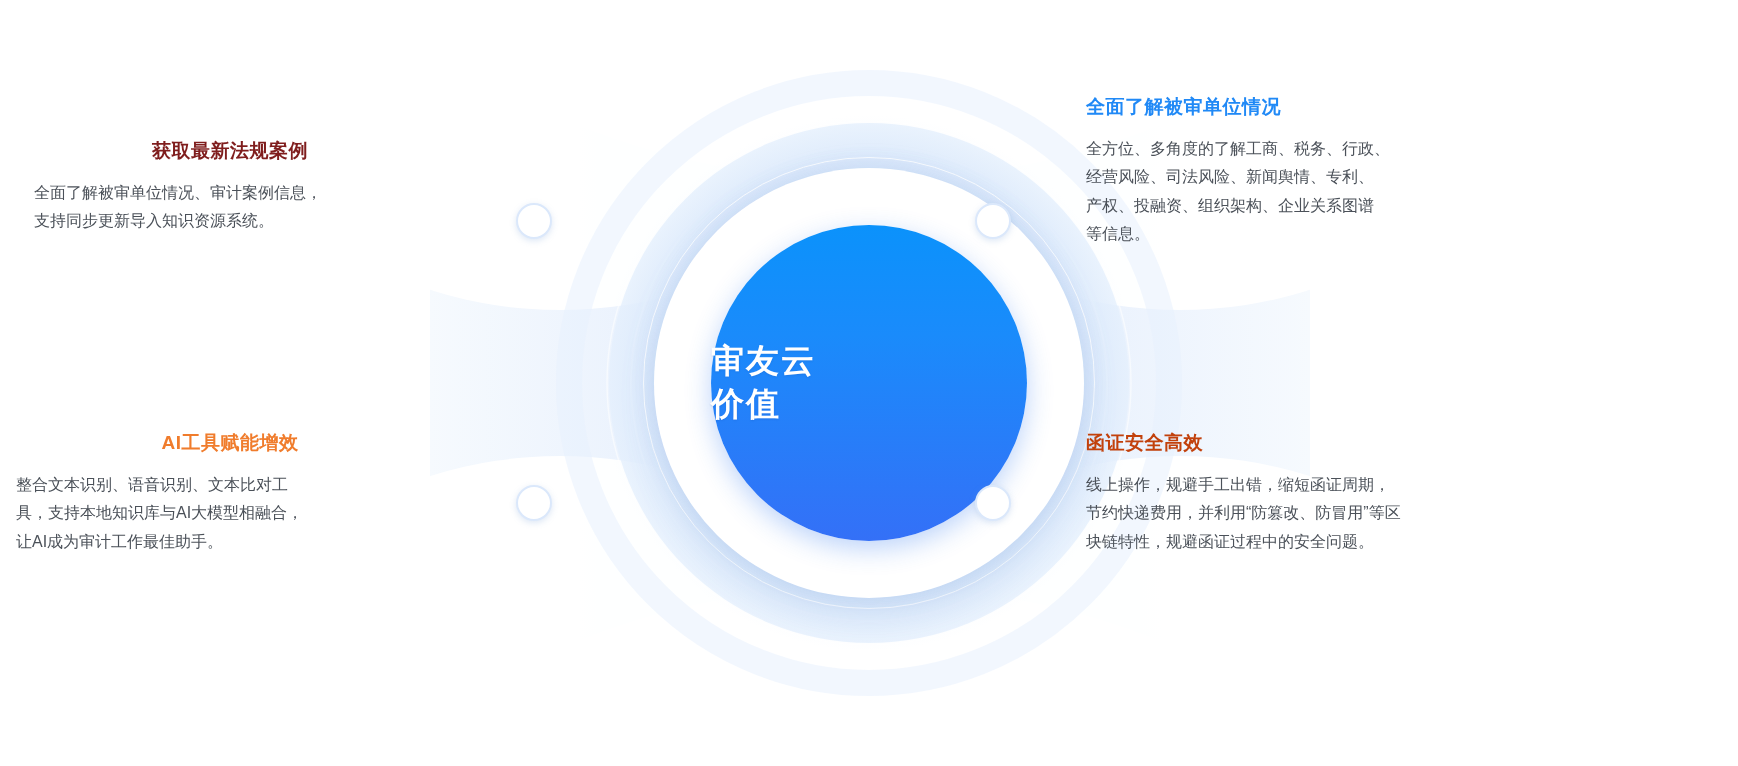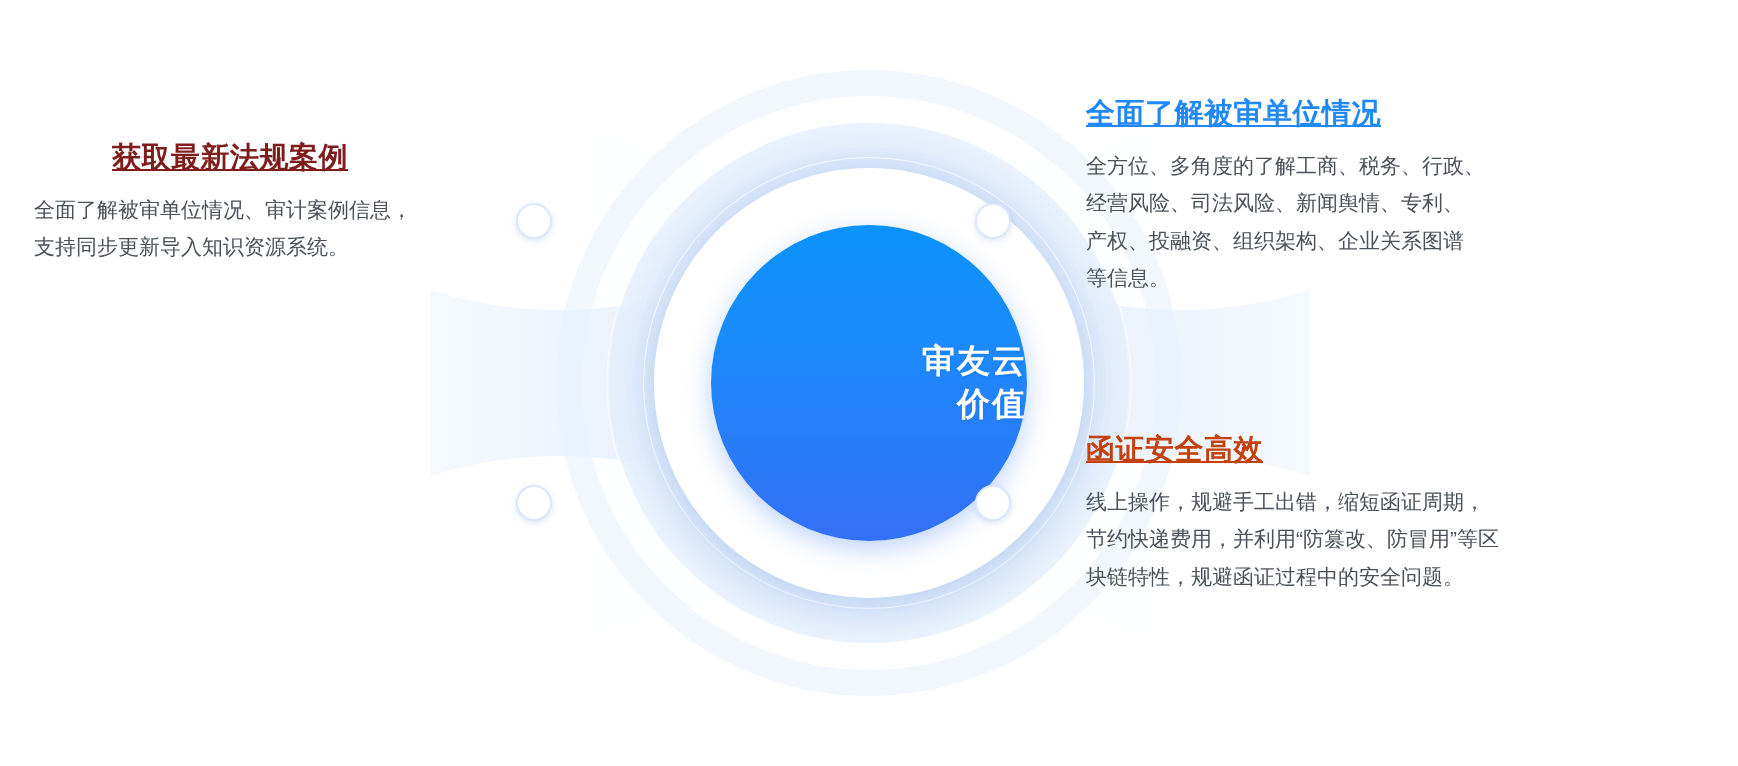--- a/index.html
+++ b/index.html
@@ -53,21 +53,21 @@
     background:#ffffff;
     box-shadow:0 12px 34px rgba(107,150,214,.20),
                0 -6px 22px rgba(107,150,214,.10);
   }
   .core{
     position:absolute; left:50%; top:50%;
     transform:translate(-50%,-50%);
     width:316px; height:316px; border-radius:50%;
     background:linear-gradient(180deg,#0b92fb 0%,#1a8bfb 35%,#3470f7 100%);
     display:flex; flex-direction:column;
-    align-items:flex-end; justify-content:center;
+    align-items:flex-start; justify-content:center;
     box-shadow:0 8px 26px rgba(36,112,240,.30);
   }
   .core-line{
     color:#ffffff;
     font-size:33px; font-weight:bold;
     letter-spacing:2px; line-height:1.3;
     text-shadow:0 1px 2px rgba(20,70,160,.18);
   }
 
   
@@ -79,25 +79,25 @@
     box-shadow:0 2px 6px rgba(120,160,215,.25);
   }
   .knob.tl{ left:516px; top:203px; }
   .knob.tr{ left:975px; top:203px; }
   .knob.bl{ left:516px; top:485px; }
   .knob.br{ left:975px; top:485px; }
 
   
   .block{ position:absolute; }
   .block h3{
-    font-size:29px; font-weight:bold; letter-spacing:.5px;
-    line-height:1.2; margin-bottom:16px;text-decoration:underline;
+    font-size:19px; font-weight:bold; letter-spacing:.5px;
+    line-height:1.2; margin-bottom:16px;
   }
   .block p{
-    font-size:21px; line-height:1.78;
+    font-size:16px; line-height:1.78;
     color:#4b5159; font-weight:normal;
     white-space:pre-line;
   }
 
   .b-tl{ left:26px;  top:140px;  width:470px; text-align:left; }
   .b-tl h3{ text-align:center; color:#7f1d1d; padding-right:62px;}
   .b-tl p { padding-left:8px; }
 
   .b-bl{ left:16px;  top:432px;  width:470px; text-align:left; }
   .b-bl h3{ text-align:center; color:#f07c2c; padding-right:42px;}
@@ -174,20 +174,26 @@
   <div class="knob tr"></div>
   <div class="knob bl"></div>
   <div class="knob br"></div>
 
   <div class="block b-tl">
     <h3>获取最新法规案例</h3>
     <p>全面了解被审单位情况、审计案例信息，
 支持同步更新导入知识资源系统。</p>
   </div>
 
+  <div class="block b-bl">
+    <h3>AI工具赋能增效</h3>
+    <p>整合文本识别、语音识别、文本比对工
+具，支持本地知识库与AI大模型相融合，
+让AI成为审计工作最佳助手。</p>
+  </div>
 
   <div class="block b-tr">
     <h3>全面了解被审单位情况</h3>
     <p>全方位、多角度的了解工商、税务、行政、
 经营风险、司法风险、新闻舆情、专利、
 产权、投融资、组织架构、企业关系图谱
 等信息。</p>
   </div>
 
   <div class="block b-br">

